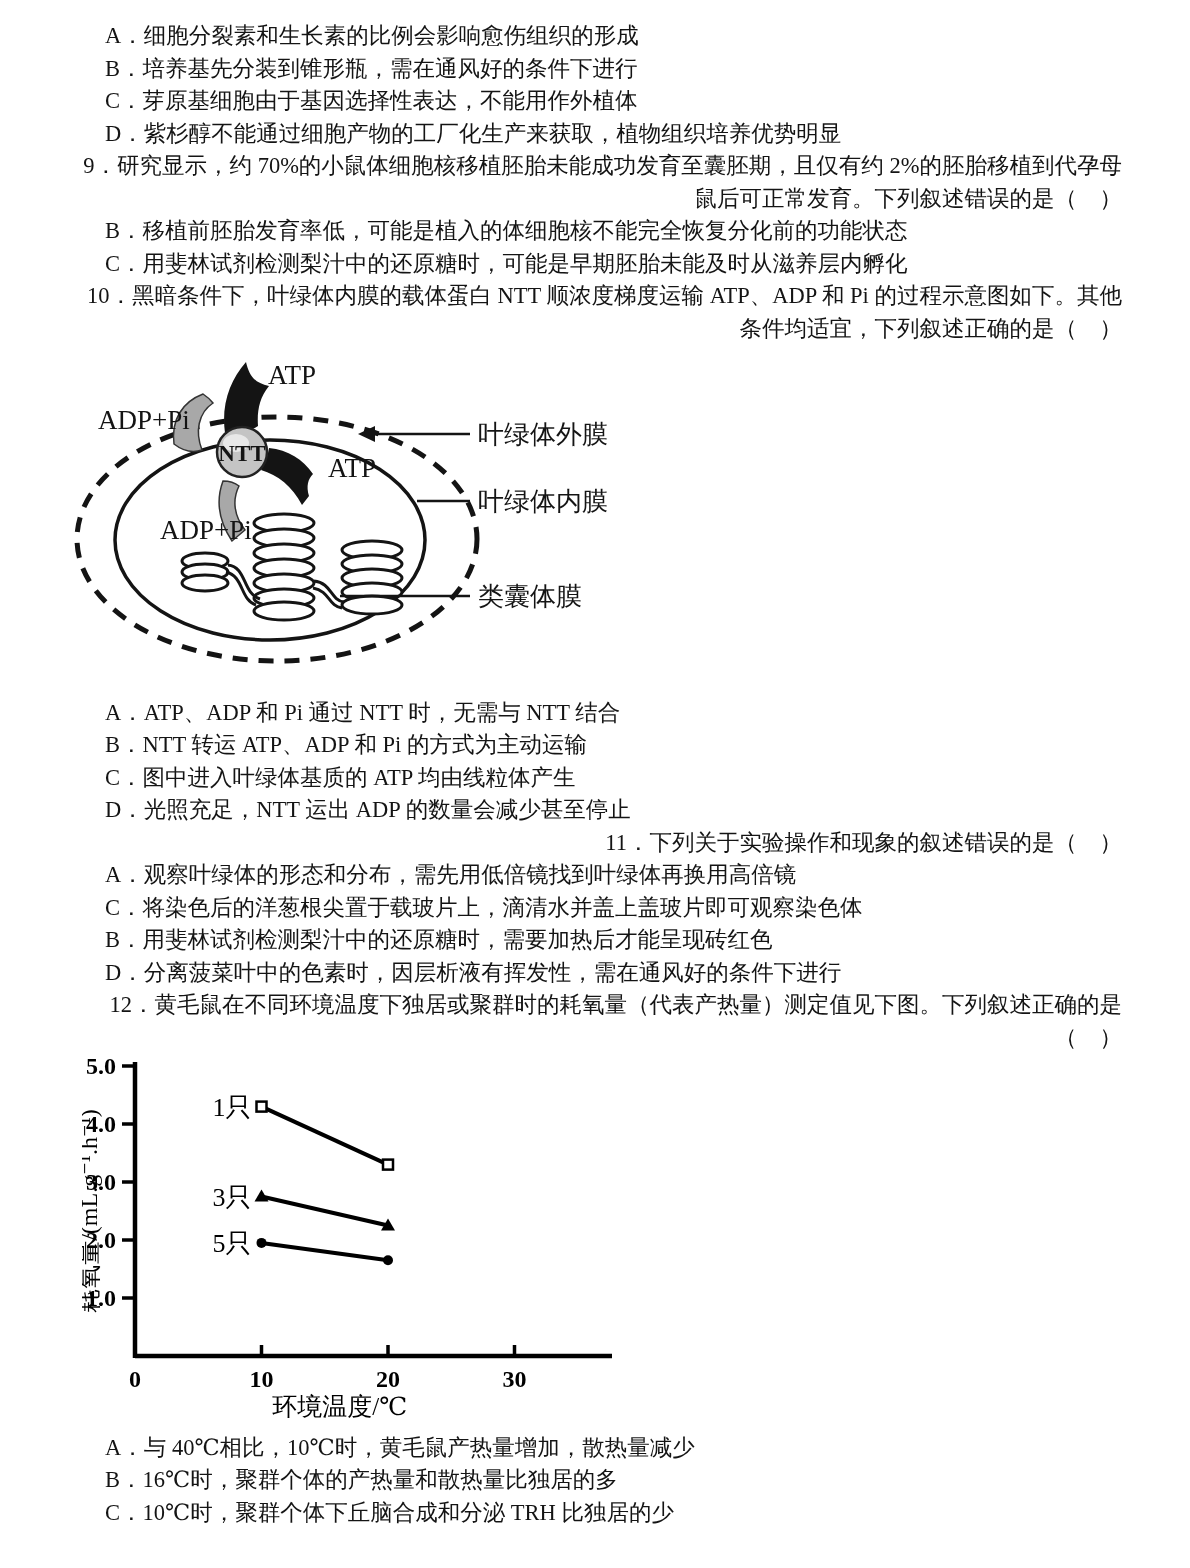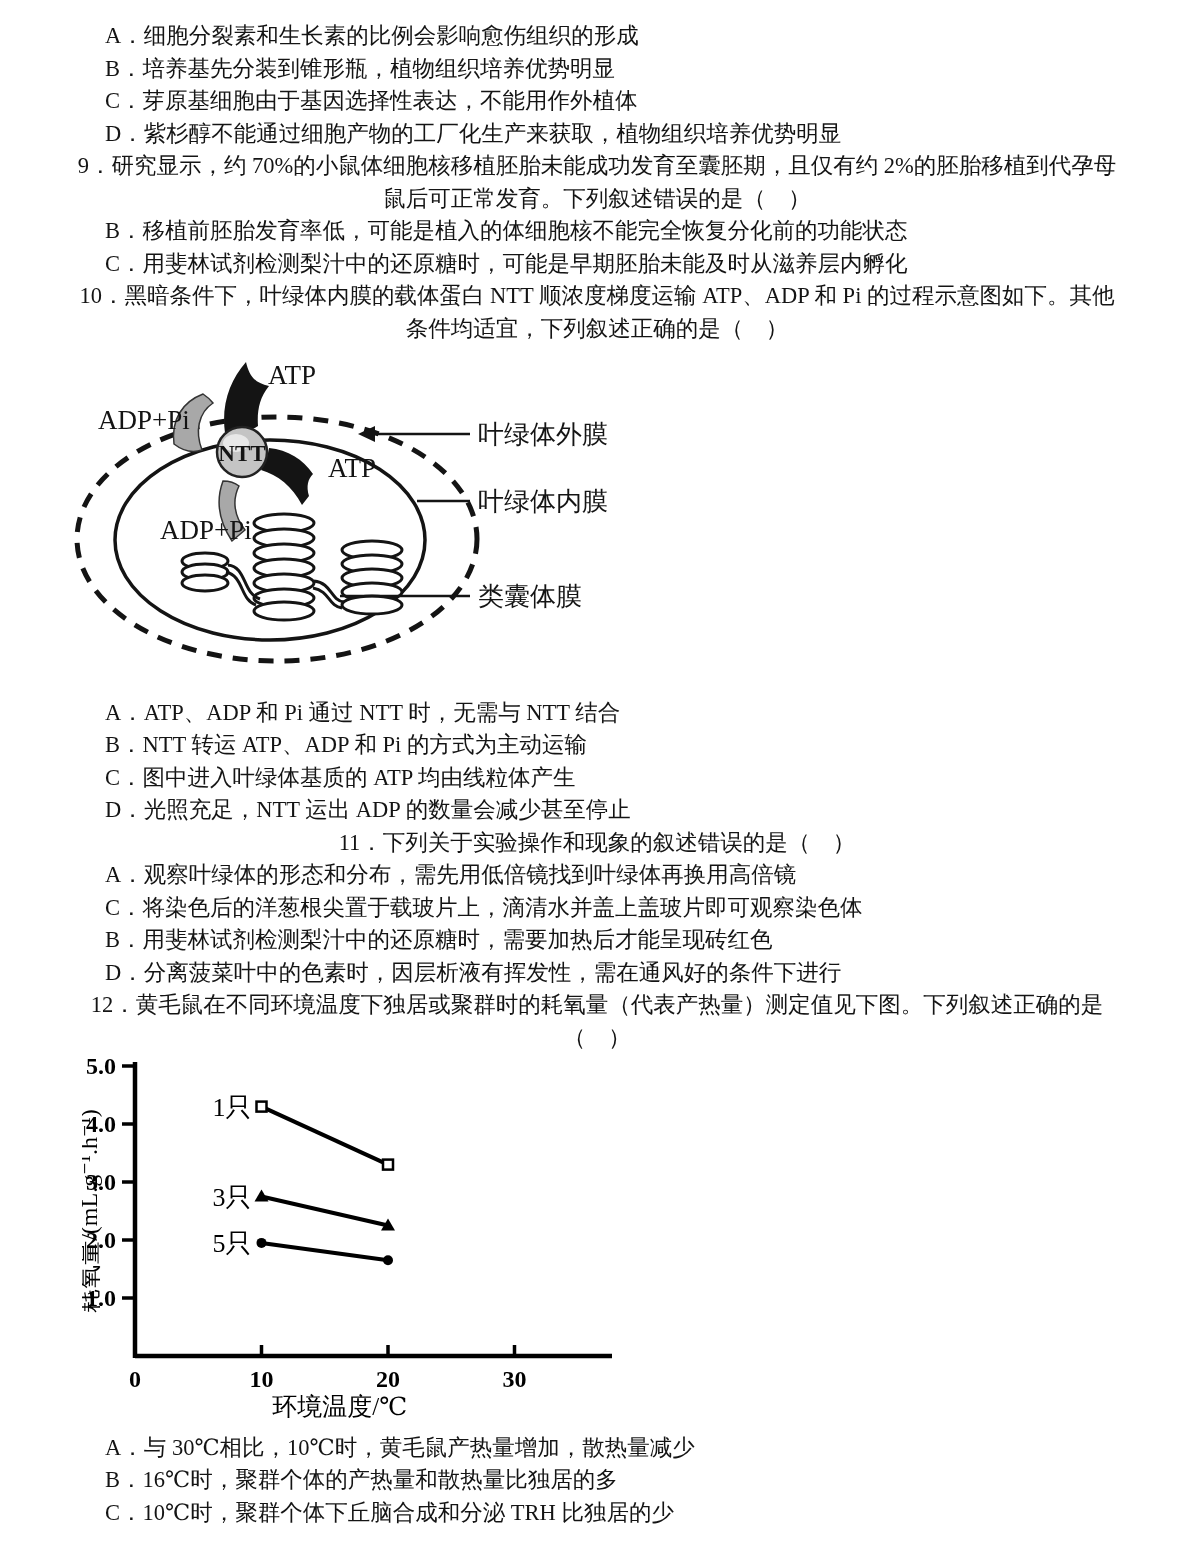--- a/index.html
+++ b/index.html
@@ -1,33 +1,33 @@
 <!DOCTYPE html>
 <html><head>
 <meta charset="utf-8">
 <style>
   html,body{margin:0;padding:0;background:#fff;}
   body{width:1190px;height:1568px;overflow:hidden;
        font-family:"Liberation Serif","DejaVu Serif",serif;color:#141414;}
   .page{padding:20px 68px 0 72px;font-size:22.5px;line-height:32.5px;}
   p{margin:0;}
-  .q{text-align:center;font-family:Liberation Serif, serif;}
+  .q{text-align:right;font-family:Liberation Serif, serif;}
   .opt{padding-left:33px;}
   figure{margin:0;}
   .fig-diagram{margin:8px 0 4px 0;}
   .fig-chart{margin:2px 0 2px 10px;}
   svg text{font-family:"Liberation Serif","DejaVu Serif",serif;}
 </style>
 </head>
 <body>
 
 <div class="page">
 
   <p class="opt"><span>A．</span><span>细胞分裂素和生长素的比例会影响愈伤组织的形成</span></p>
-  <p class="opt"><span>B．</span><span>培养基先分装到锥形瓶，植物组织培养优势明显</span></p>
+  <p class="opt"><span>B．</span><span>培养基先分装到锥形瓶，需在通风好的条件下进行</span></p>
   <p class="opt"><span>C．</span><span>芽原基细胞由于基因选择性表达，不能用作外植体</span></p>
   <p class="opt"><span>D．</span><span>紫杉醇不能通过细胞产物的工厂化生产来获取，植物组织培养优势明显</span></p>
 
   <p class="q"><span>9．</span><span>研究显示，约 70%的小鼠体细胞核移植胚胎未能成功发育至囊胚期，且仅有约 2%的胚胎移植到代孕母鼠后可正常发育。下列叙述错误的是（　）</span></p>
   <p class="opt"><span>B．</span><span>移植前胚胎发育率低，可能是植入的体细胞核不能完全恢复分化前的功能状态</span></p>
   <p class="opt"><span>C．</span><span>用斐林试剂检测梨汁中的还原糖时，可能是早期胚胎未能及时从滋养层内孵化</span></p>
 
   <p class="q"><span>10．</span><span>黑暗条件下，叶绿体内膜的载体蛋白 NTT 顺浓度梯度运输 ATP、ADP 和 Pi 的过程示意图如下。其他条件均适宜，下列叙述正确的是（　）</span></p>
 
   <figure class="fig-diagram">
@@ -139,17 +139,17 @@
         </g>
         <g>
           <polyline points="179.5,186.9 306,204.3" fill="none" stroke="#000000" stroke-width="4"></polyline>
           <circle cx="179.5" cy="186.9" r="5" fill="#000000"></circle>
           <circle cx="306" cy="204.3" r="5" fill="#000000"></circle>
           <text x="169.5" y="195.9" text-anchor="end" font-size="26" fill="#000000">5只</text>
         </g>
       </svg>
   </figure>
 
-  <p class="opt"><span>A．</span><span>与 30℃相比，10℃时，黄毛鼠产热量增加，散热量减少</span></p>
+  <p class="opt"><span>A．</span><span>与 40℃相比，10℃时，黄毛鼠产热量增加，散热量减少</span></p>
   <p class="opt"><span>B．</span><span>16℃时，聚群个体的产热量和散热量比独居的多</span></p>
   <p class="opt"><span>C．</span><span>10℃时，聚群个体下丘脑合成和分泌 TRH 比独居的少</span></p>
 
 </div>
 
 </body></html>

